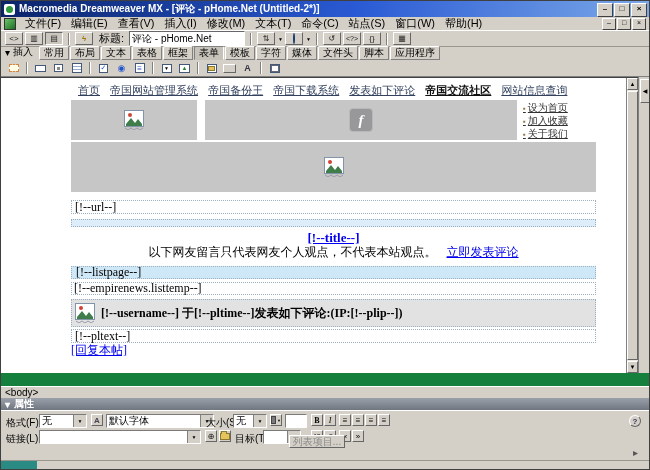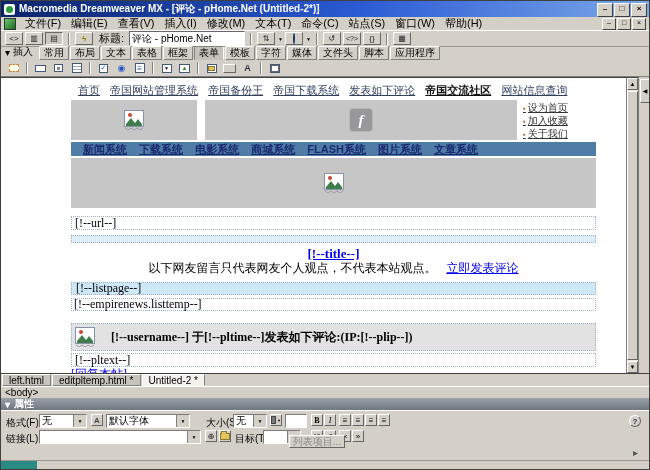--- a/index.html
+++ b/index.html
@@ -60,21 +60,21 @@
   .gray-block{height:50px;margin-top:2px;background:#c6c6c6;display:flex;align-items:center;justify-content:center;}
   .tpl-row{border:1px dotted #9ab0c0;box-sizing:border-box;}
   .url-row{margin-top:8px;height:14px;line-height:12px;padding-left:3px;}
   .blue-band{margin-top:5px;height:8px;background:#ddeefa;}
   .title-row{margin-top:3px;height:15px;line-height:15px;text-align:center;}
   .title-ph{color:#0000ee;font-weight:bold;text-decoration:underline;font-size:13px;}
   .disclaimer{height:15px;line-height:15px;text-align:center;font-size:12px;}
   .post-link{color:#0000ee;text-decoration:underline;margin-left:10px;}
   .listpage-row{margin-top:6px;height:13px;line-height:11px;background:#cfe8f7;padding-left:4px;}
   .listtemp-row{margin-top:3px;height:13px;line-height:11px;padding-left:2px;}
-  .comment-block{margin-top:12px;height:28px;background:#e2e2e2;display:flex;align-items:center;gap:16px;padding-left:3px;font-weight:bold;}
+  .comment-block{margin-top:4px;height:28px;background:#e2e2e2;display:flex;align-items:center;gap:6px;padding-left:3px;font-weight:bold;}
   .pltext-row{margin-top:2px;height:14px;line-height:13px;padding-left:3px;}
   .reply-row{height:12px;line-height:12px;padding-right:6px;margin-top:1px;}
   .reply-link{color:#0000ee;text-decoration:underline;}
   .broken{display:inline-flex;flex:none;}
   
   .tabrow{position:absolute;left:0;top:372px;width:100%;height:13px;background:#d4d0c8;display:flex;align-items:flex-start;padding-left:1px;border-top:1px solid #404040;box-sizing:border-box;}
   .dtab{height:12px;line-height:11px;padding:0 6px;font-size:10px;background:#c8c4bc;border:1px solid;border-color:#fff #808080 #808080 #fff;margin-right:1px;white-space:nowrap;box-sizing:border-box;}
   .dtab.active{background:#f4f2ec;border-bottom-color:#f4f2ec;}
   .statusrow{position:absolute;left:0;top:385px;width:100%;height:12px;background:#d4d0c8;font-size:10px;display:flex;align-items:center;border-top:1px solid #fff;box-sizing:border-box;}
   .tagsel{padding-left:4px;}
@@ -250,29 +250,20 @@
         <div class="cellM">
           <span class="flash-ph">f</span>
         </div>
         <div class="cellR">
           <a class="side-link"><span class="bullet">▪</span><span>设为首页</span></a>
           <a class="side-link"><span class="bullet">▪</span><span>加入收藏</span></a>
           <a class="side-link"><span class="bullet">▪</span><span>关于我们</span></a>
         </div>
       </div>
 
-      <div class="blue-nav">
-        <a class="bn-link">新闻系统</a>
-        <a class="bn-link">下载系统</a>
-        <a class="bn-link">电影系统</a>
-        <a class="bn-link">商城系统</a>
-        <a class="bn-link">FLASH系统</a>
-        <a class="bn-link">图片系统</a>
-        <a class="bn-link">文章系统</a>
-      </div>
 
       <div class="gray-block">
         <span class="broken">
             <svg width="20" height="20" viewBox="0 0 20 20">
               <rect x="0.5" y="0.5" width="19" height="16" fill="#fff" stroke="#8494a8"></rect>
               <circle cx="6" cy="5" r="2" fill="#cc4433"></circle>
               <path d="M2 14 L7 8 L11 13 L14 9 L18 14 L18 16 L2 16 Z" fill="#3f7d4a"></path>
               <path d="M1 18 l3 2 3 -2 3 2 3 -2 3 2 3 -2" fill="none" stroke="#99a"></path>
             </svg>
           </span>
@@ -318,43 +309,38 @@
       <span class="sb-btn" style="top:0">▲</span>
       <span class="sb-thumb"></span>
       <span class="sb-btn" style="bottom:0">▼</span>
     </div>
   </div>
 
   <div class="dock">
     <div class="dock-btn">◀</div>
   </div>
 
-  <div class="tabrow">
-    <span class="dtab">left.html</span>
-    <span class="dtab">editpltemp.html *</span>
-    <span class="dtab active">Untitled-2 *</span>
-  </div>
 
   <div class="statusrow">
     <span class="tagsel">&lt;body&gt;</span>
   </div>
 
   <div class="propheader">
     <span>▾</span>
     <span>属性</span>
   </div>
 
   <div class="proppanel">
     <span class="pl" style="left:5px;top:5px">格式(F)</span>
     <span class="psel" style="left:38px;top:3px;width:48px">
         <span class="val">无</span>
         <span class="dd">▼</span>
       </span>
     <span class="pbtn" style="left:90px;top:3px;font-weight:bold;color:#445">A</span>
-    <span class="psel" style="left:105px;top:3px;width:84px">
+    <span class="psel" style="left:105px;top:3px;width:108px">
         <span class="val">默认字体</span>
         <span class="dd">▼</span>
       </span>
     <span class="pl" style="left:205px;top:5px">大小(S)</span>
     <span class="psel" style="left:232px;top:3px;width:34px">
         <span class="val">无</span>
         <span class="dd">▼</span>
       </span>
     <span class="pbtn" style="left:269px;top:3px">
         <span class="colorchip"></span>

